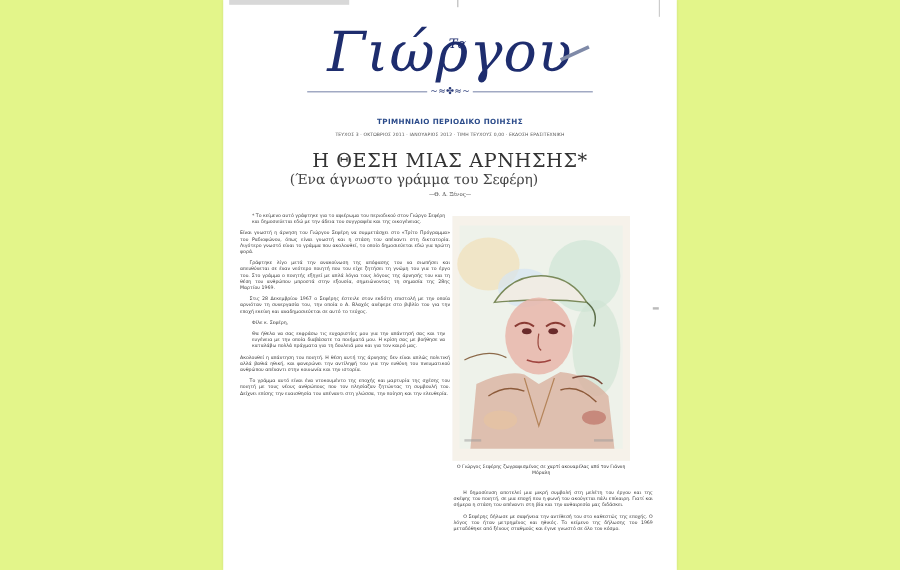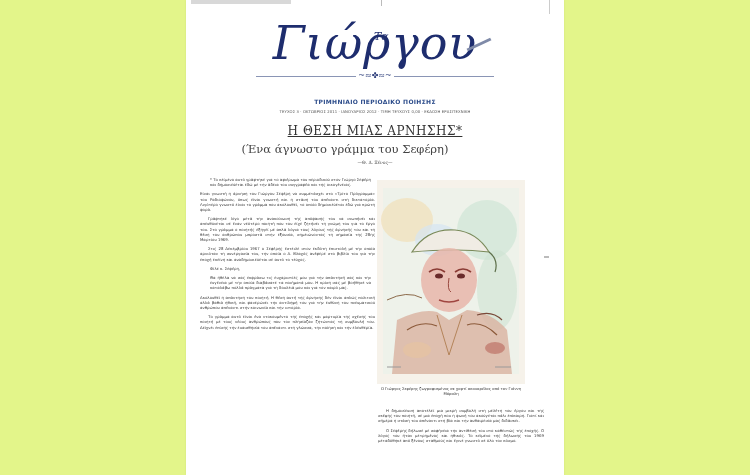--- a/index.html
+++ b/index.html
@@ -11,21 +11,21 @@
   .topstrip .mark2{position:absolute;left:363px;top:0;width:1px;height:14px;background:#ccc;}
   .masthead{position:absolute;left:0;top:18px;width:378px;text-align:center;}
   .logo{font-family:"DejaVu Serif",serif;font-style:italic;font-size:46px;color:#1e2d6e;letter-spacing:1px;line-height:50px;}
   .logo-small{position:absolute;left:188px;top:12px;font-style:italic;font-size:11px;color:#1e2d6e;}
   .feather{position:absolute;left:280px;top:25px;width:26px;height:3px;background:#7f8aa8;transform:rotate(-25deg);}
   .ornament{position:absolute;left:70px;top:72px;width:238px;height:8px;}
   .ornament .line{position:absolute;top:4px;height:1px;background:#8a95b5;}
   .ornament .mid{position:absolute;left:100px;top:0;width:38px;text-align:center;font-size:8px;color:#2c3d7a;line-height:8px;}
   .subtitle{position:absolute;left:0;top:98px;width:378px;text-align:center;font-family:"DejaVu Sans",sans-serif;font-size:6px;font-weight:bold;color:#2b4b8a;letter-spacing:.3px;}
   .issue{position:absolute;left:0;top:109px;width:378px;text-align:center;font-family:"DejaVu Sans",sans-serif;font-size:3.8px;color:#555;letter-spacing:.1px;}
-  .title{position:absolute;left:0;top:124px;width:378px;text-align:center;font-size:12px;color:#333;letter-spacing:.5px;text-decoration:underline;}
+  .title{position:absolute;left:0;top:124px;width:378px;text-align:center;font-size:16px;color:#333;letter-spacing:.5px;}
   .subhead{position:absolute;left:0;top:142px;width:318px;text-align:center;font-size:11.5px;color:#444;}
   .byline{position:absolute;left:0;top:160px;width:378px;text-align:center;font-size:4.5px;color:#444;}
   .col{position:absolute;font-family:"DejaVu Sans",sans-serif;font-size:3.9px;line-height:5.2px;color:#3c3c3c;text-align:justify;}
   .col p{margin:0 0 4px 0;}
   .col .ind{text-indent:8px;}
   .col .quote{padding-left:10px;padding-right:4px;}
   .left{left:14px;top:177px;width:175px;}
   .right{left:192px;top:408px;width:166px;}
   .painting{position:absolute;left:191px;top:180px;width:148px;height:204px;background:#f7f4ee;overflow:hidden;}
   .caption{position:absolute;left:191px;top:386px;width:148px;text-align:center;font-family:"DejaVu Sans",sans-serif;font-size:3.8px;line-height:5px;color:#333;}

